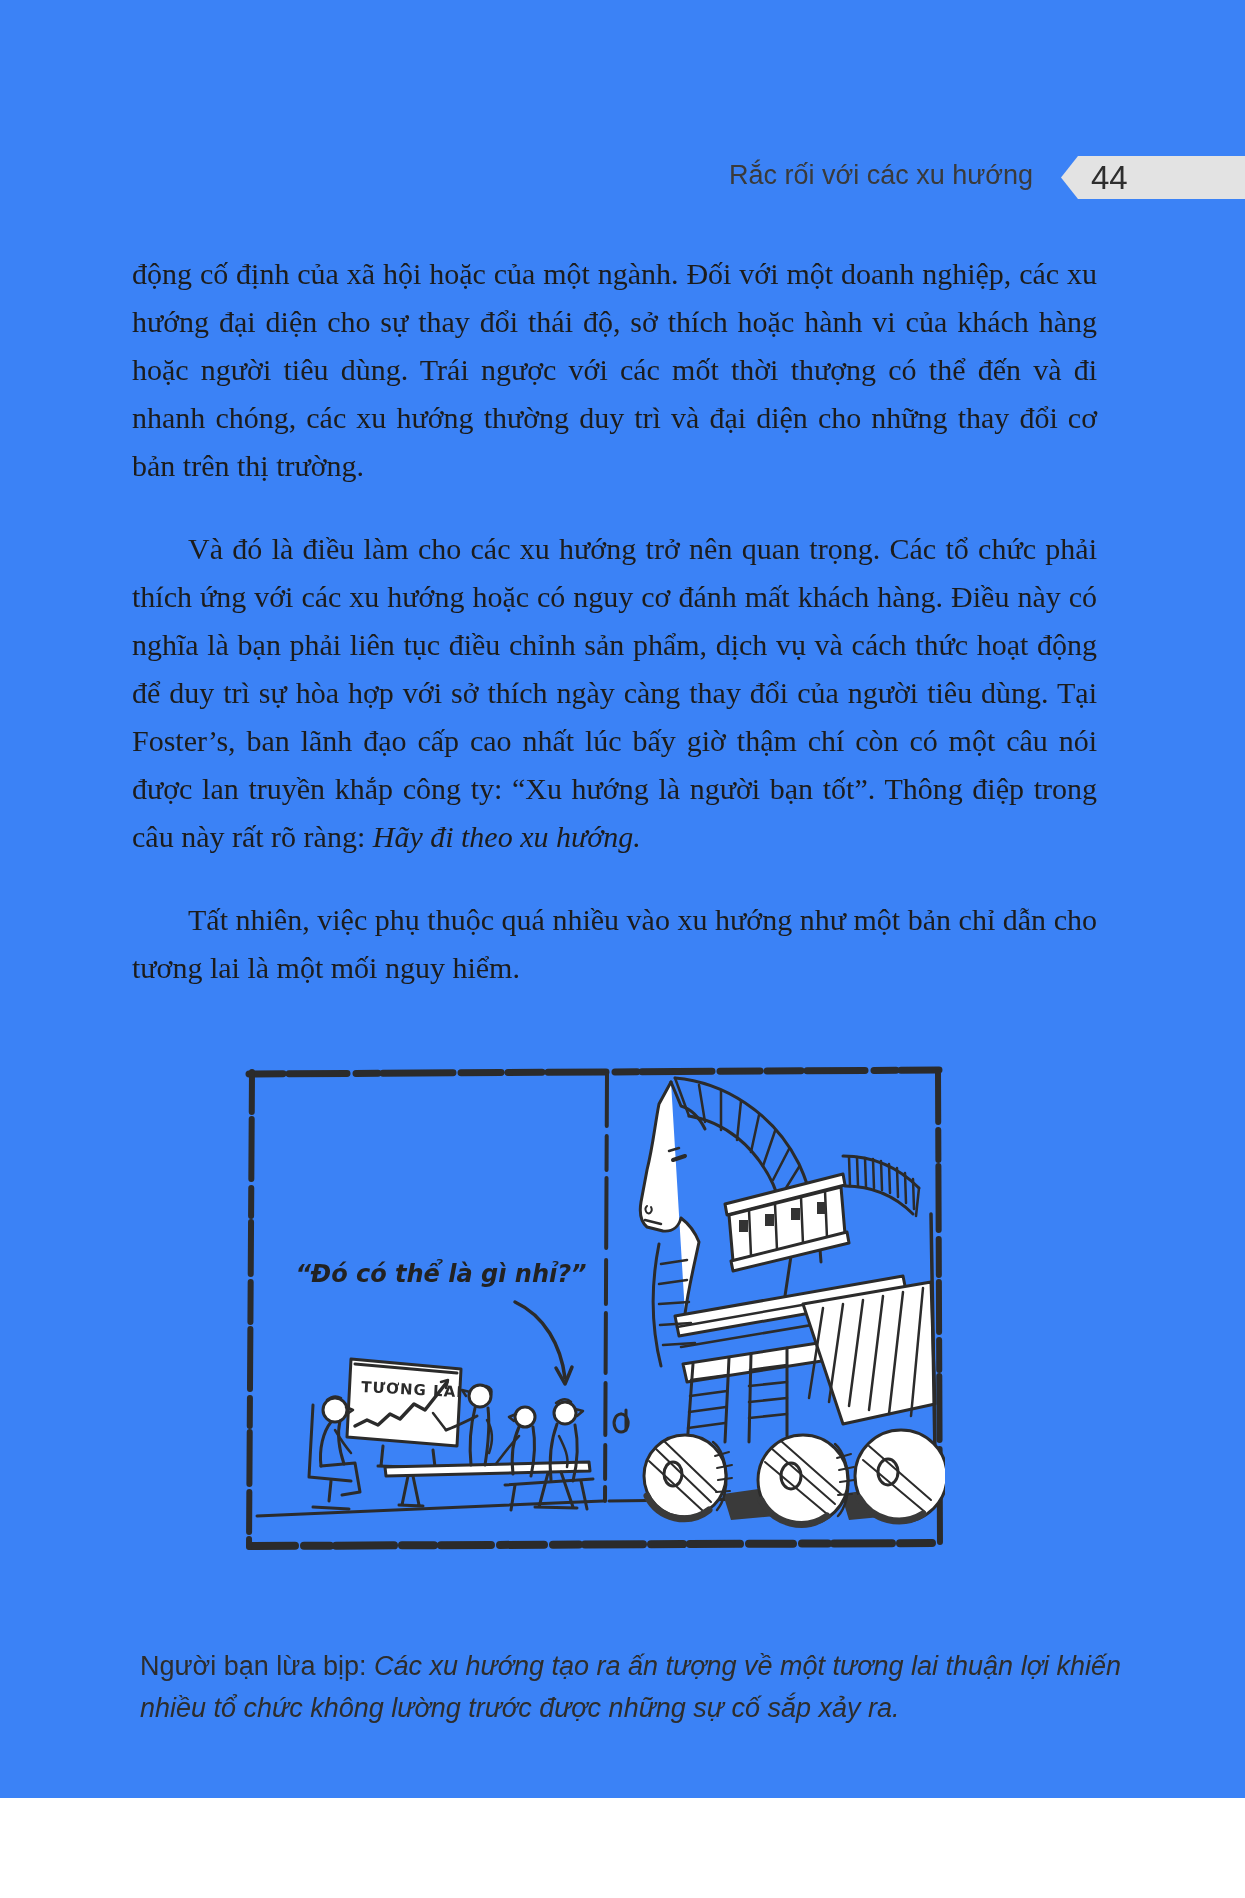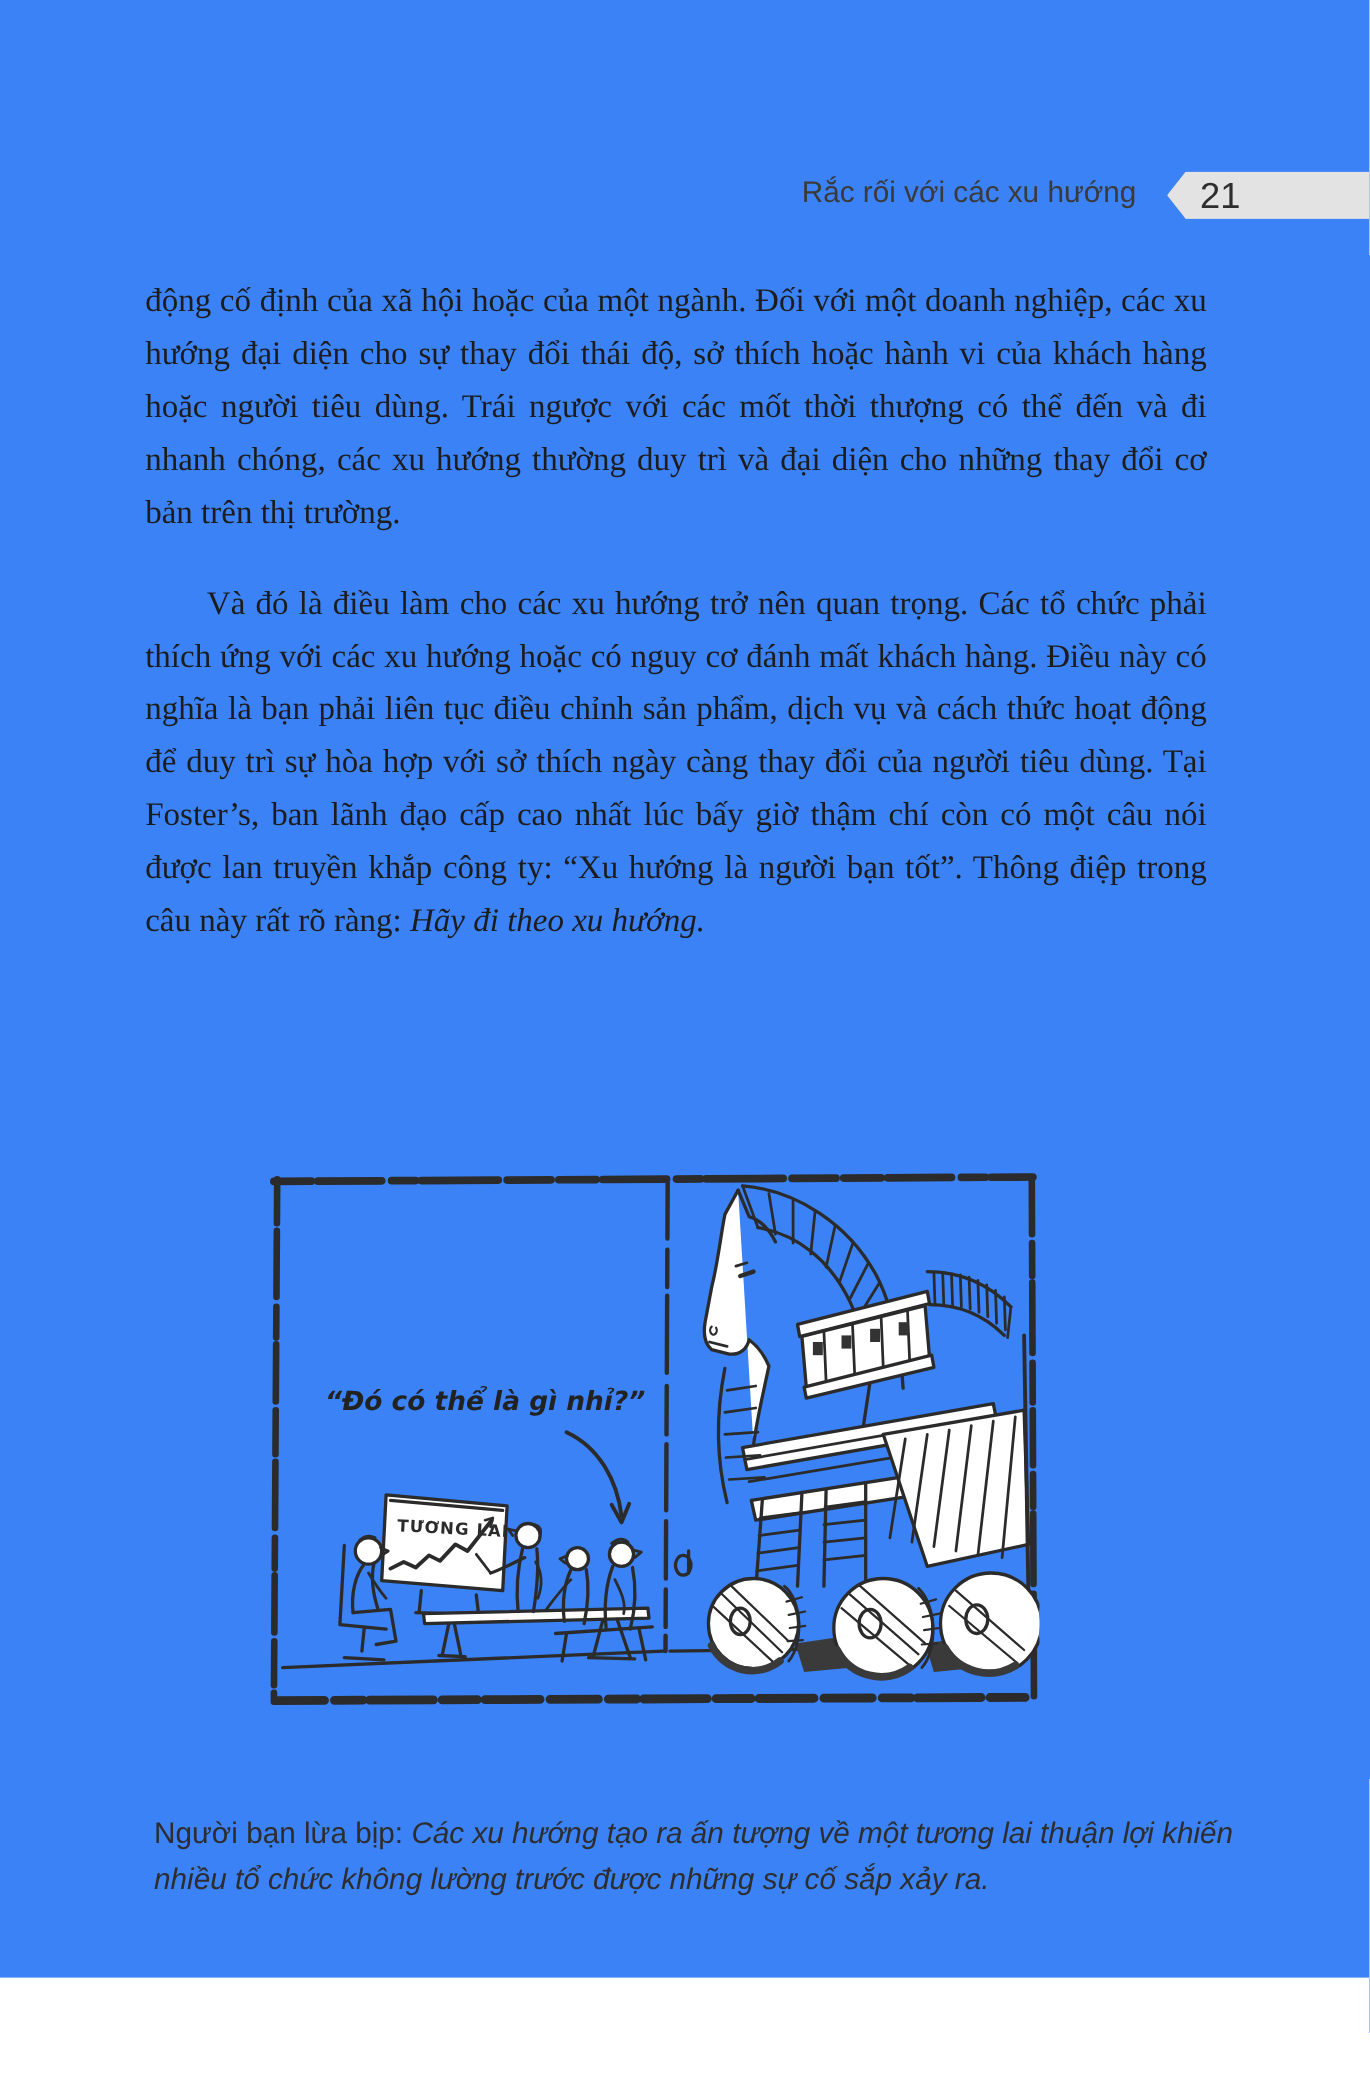--- a/index.html
+++ b/index.html
@@ -28,26 +28,27 @@
   .caption-lead{font-style:normal;}
   .caption-italic{font-style:italic;}
 </style>
 </head>
 <body>
 
 <div class="page">
 
   <span class="header-title">Rắc rối với các xu hướng</span>
   <div class="page-badge">
-    <span>21</span>
+    <span>44</span>
   </div>
 
   <main class="body-text">
     <p class="para"><span>động cố định của xã hội hoặc của một ngành. Đối với một doanh nghiệp, các xu hướng đại diện cho sự thay đổi thái độ, sở thích hoặc hành vi của khách hàng hoặc người tiêu dùng. Trái ngược với các mốt thời thượng có thể đến và đi nhanh chóng, các xu hướng thường duy trì và đại diện cho những thay đổi cơ bản trên thị trường.</span></p>
     <p class="para indent"><span>Và đó là điều làm cho các xu hướng trở nên quan trọng. Các tổ chức phải thích ứng với các xu hướng hoặc có nguy cơ đánh mất khách hàng. Điều này có nghĩa là bạn phải liên tục điều chỉnh sản phẩm, dịch vụ và cách thức hoạt động để duy trì sự hòa hợp với sở thích ngày càng thay đổi của người tiêu dùng. Tại Foster’s, ban lãnh đạo cấp cao nhất lúc bấy giờ thậm chí còn có một câu nói được lan truyền khắp công ty: “Xu hướng là người bạn tốt”. Thông điệp trong câu này rất rõ ràng: </span><em class="it">Hãy đi theo xu hướng.</em></p>
+    <p class="para indent"><span>Tất nhiên, việc phụ thuộc quá nhiều vào xu hướng như một bản chỉ dẫn cho tương lai là một mối nguy hiểm.</span></p>
   </main>
 
   <figure class="illustration">
     <svg viewBox="0 0 702 490" xmlns="http://www.w3.org/2000/svg">
       <g stroke="#2b2b2b" fill="none" stroke-linecap="round" stroke-linejoin="round">
 
         <g>
           <path d="M6,10 L696,6" stroke-width="7" stroke-dasharray="34 6 58 9 22 5 70 8 40 7"></path>
           <path d="M695,8 L697,483" stroke-width="6" stroke-dasharray="50 8 30 6 64 9 36 7"></path>
           <path d="M8,482 L694,479" stroke-width="8" stroke-dasharray="44 9 26 6 58 8 32 7 50 9"></path>

